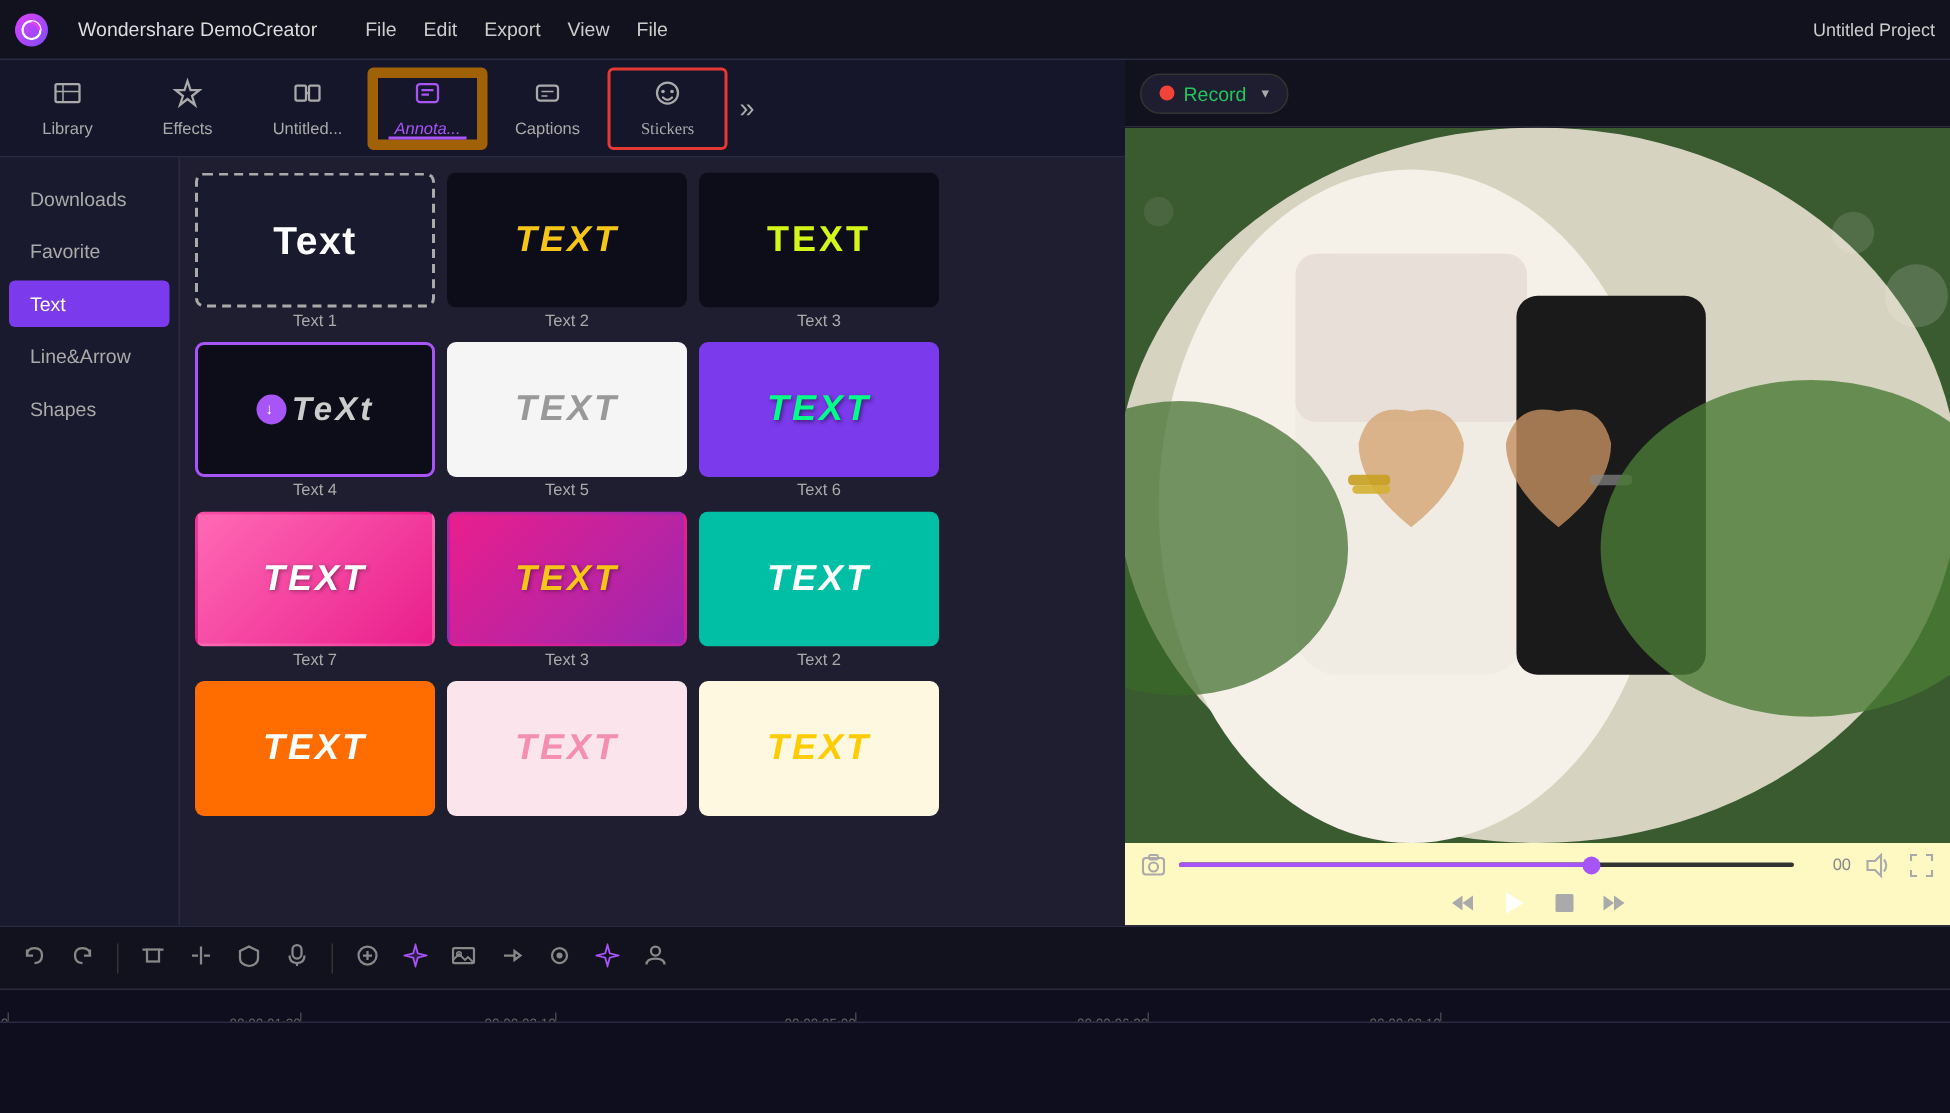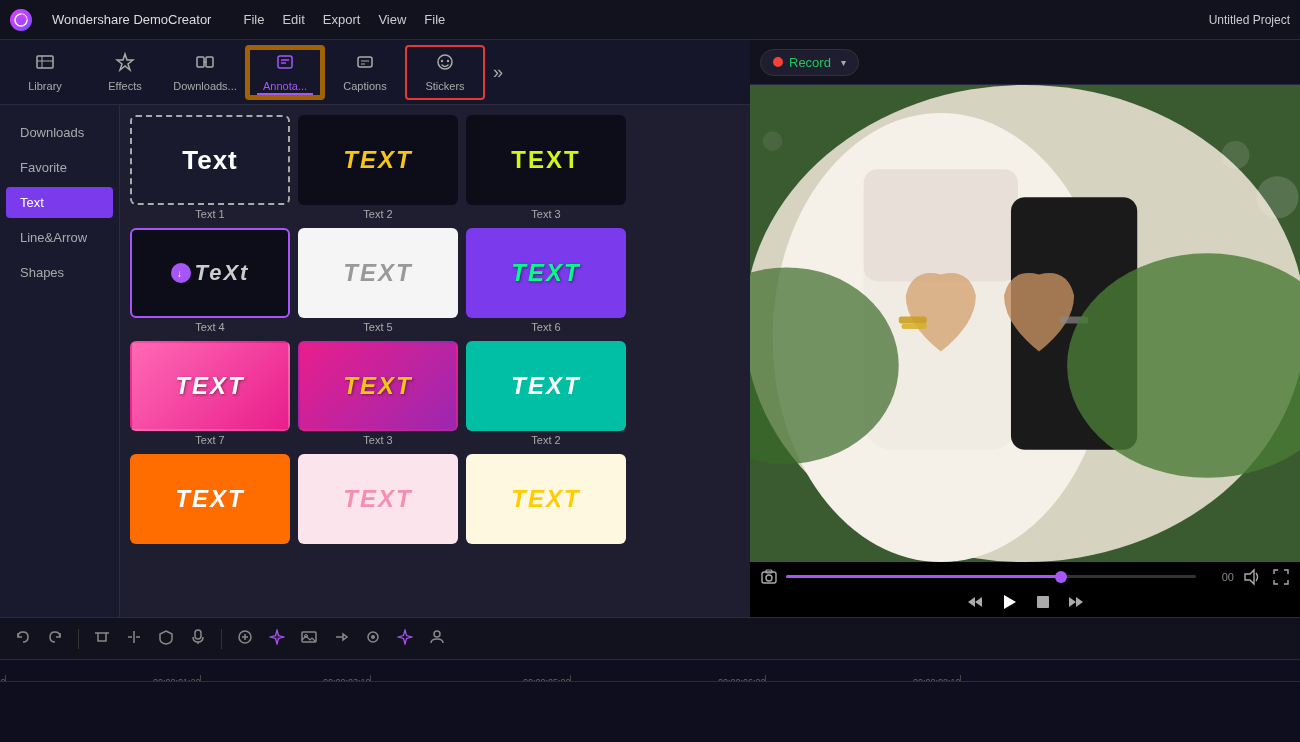--- a/index.html
+++ b/index.html
@@ -328,21 +328,21 @@
       background: #0a0a15;
       display: flex;
       align-items: center;
       justify-content: center;
       position: relative;
       overflow: hidden;
     }
 
     .preview-controls {
       height: 55px;
-      background: #000000;
+      background: #fef9c3;
       display: flex;
       flex-direction: column;
       justify-content: center;
       padding: 0 10px;
       gap: 6px;
     }
     .progress-bar-wrap {
       display: flex;
       align-items: center;
       gap: 8px;
@@ -541,43 +541,43 @@
         <span class="tab-label">Effects</span>
       </div>
       <div class="tab-item">
         <span class="tab-icon">
           <svg width="20" height="20" viewBox="0 0 20 20" fill="none">
             <rect x="2" y="5" width="7" height="10" rx="1" stroke="#aaa" stroke-width="1.5"></rect>
             <rect x="11" y="5" width="7" height="10" rx="1" stroke="#aaa" stroke-width="1.5"></rect>
             <line x1="9" y1="10" x2="11" y2="10" stroke="#aaa" stroke-width="1.5"></line>
           </svg>
         </span>
-        <span class="tab-label">Downloads...</span>
-      </div>
-      <div class="tab-item active highlighted" style="border:5px solid #a16207;border-radius:4px;">
+        <span class="tab-label">Untitled...</span>
+      </div>
+      <div class="tab-item active highlighted" style="border:7px solid #a16207;border-radius:4px;font-style:italic;">
         <span class="tab-icon">
           <svg width="20" height="20" viewBox="0 0 20 20" fill="none">
             <rect x="3" y="4" width="14" height="12" rx="2" stroke="#a855f7" stroke-width="1.5"></rect>
             <line x1="6" y1="8" x2="14" y2="8" stroke="#a855f7" stroke-width="1.5"></line>
             <line x1="6" y1="11" x2="11" y2="11" stroke="#a855f7" stroke-width="1.5"></line>
           </svg>
         </span>
         <span class="tab-label" style="color:#a855f7;">Annota...</span>
       </div>
       <div class="tab-item">
         <span class="tab-icon">
           <svg width="20" height="20" viewBox="0 0 20 20" fill="none">
             <rect x="3" y="5" width="14" height="10" rx="2" stroke="#aaa" stroke-width="1.5"></rect>
             <line x1="6" y1="9" x2="14" y2="9" stroke="#aaa" stroke-width="1"></line>
             <line x1="6" y1="12" x2="10" y2="12" stroke="#aaa" stroke-width="1"></line>
           </svg>
         </span>
         <span class="tab-label">Captions</span>
       </div>
-      <div class="tab-item highlighted" style="border:2px solid #e53935;border-radius:4px;">
+      <div class="tab-item highlighted" style="border:2px solid #e53935;border-radius:4px;font-family:Liberation Serif, serif;">
         <span class="tab-icon">
           <svg width="20" height="20" viewBox="0 0 20 20" fill="none">
             <circle cx="10" cy="10" r="7" stroke="#aaa" stroke-width="1.5"></circle>
             <circle cx="7" cy="9" r="1.2" fill="#aaa"></circle>
             <circle cx="13" cy="9" r="1.2" fill="#aaa"></circle>
             <path d="M7 13 Q10 16 13 13" stroke="#aaa" stroke-width="1.5" fill="none" stroke-linecap="round"></path>
           </svg>
         </span>
         <span class="tab-label">Stickers</span>
       </div>

